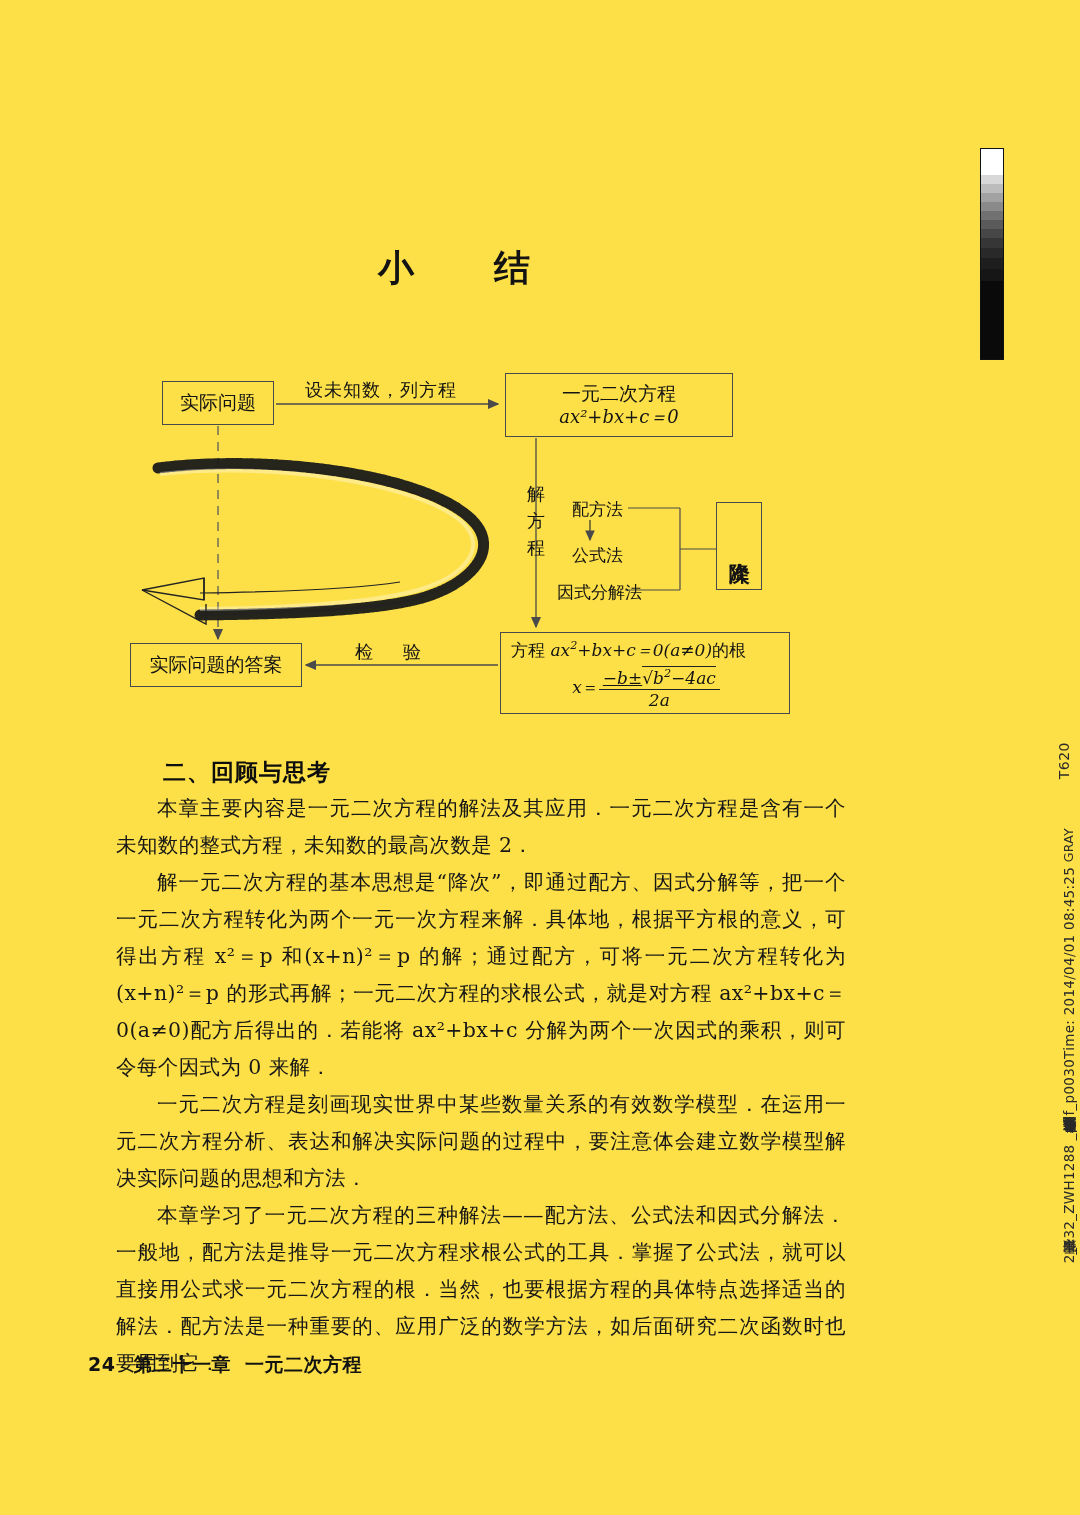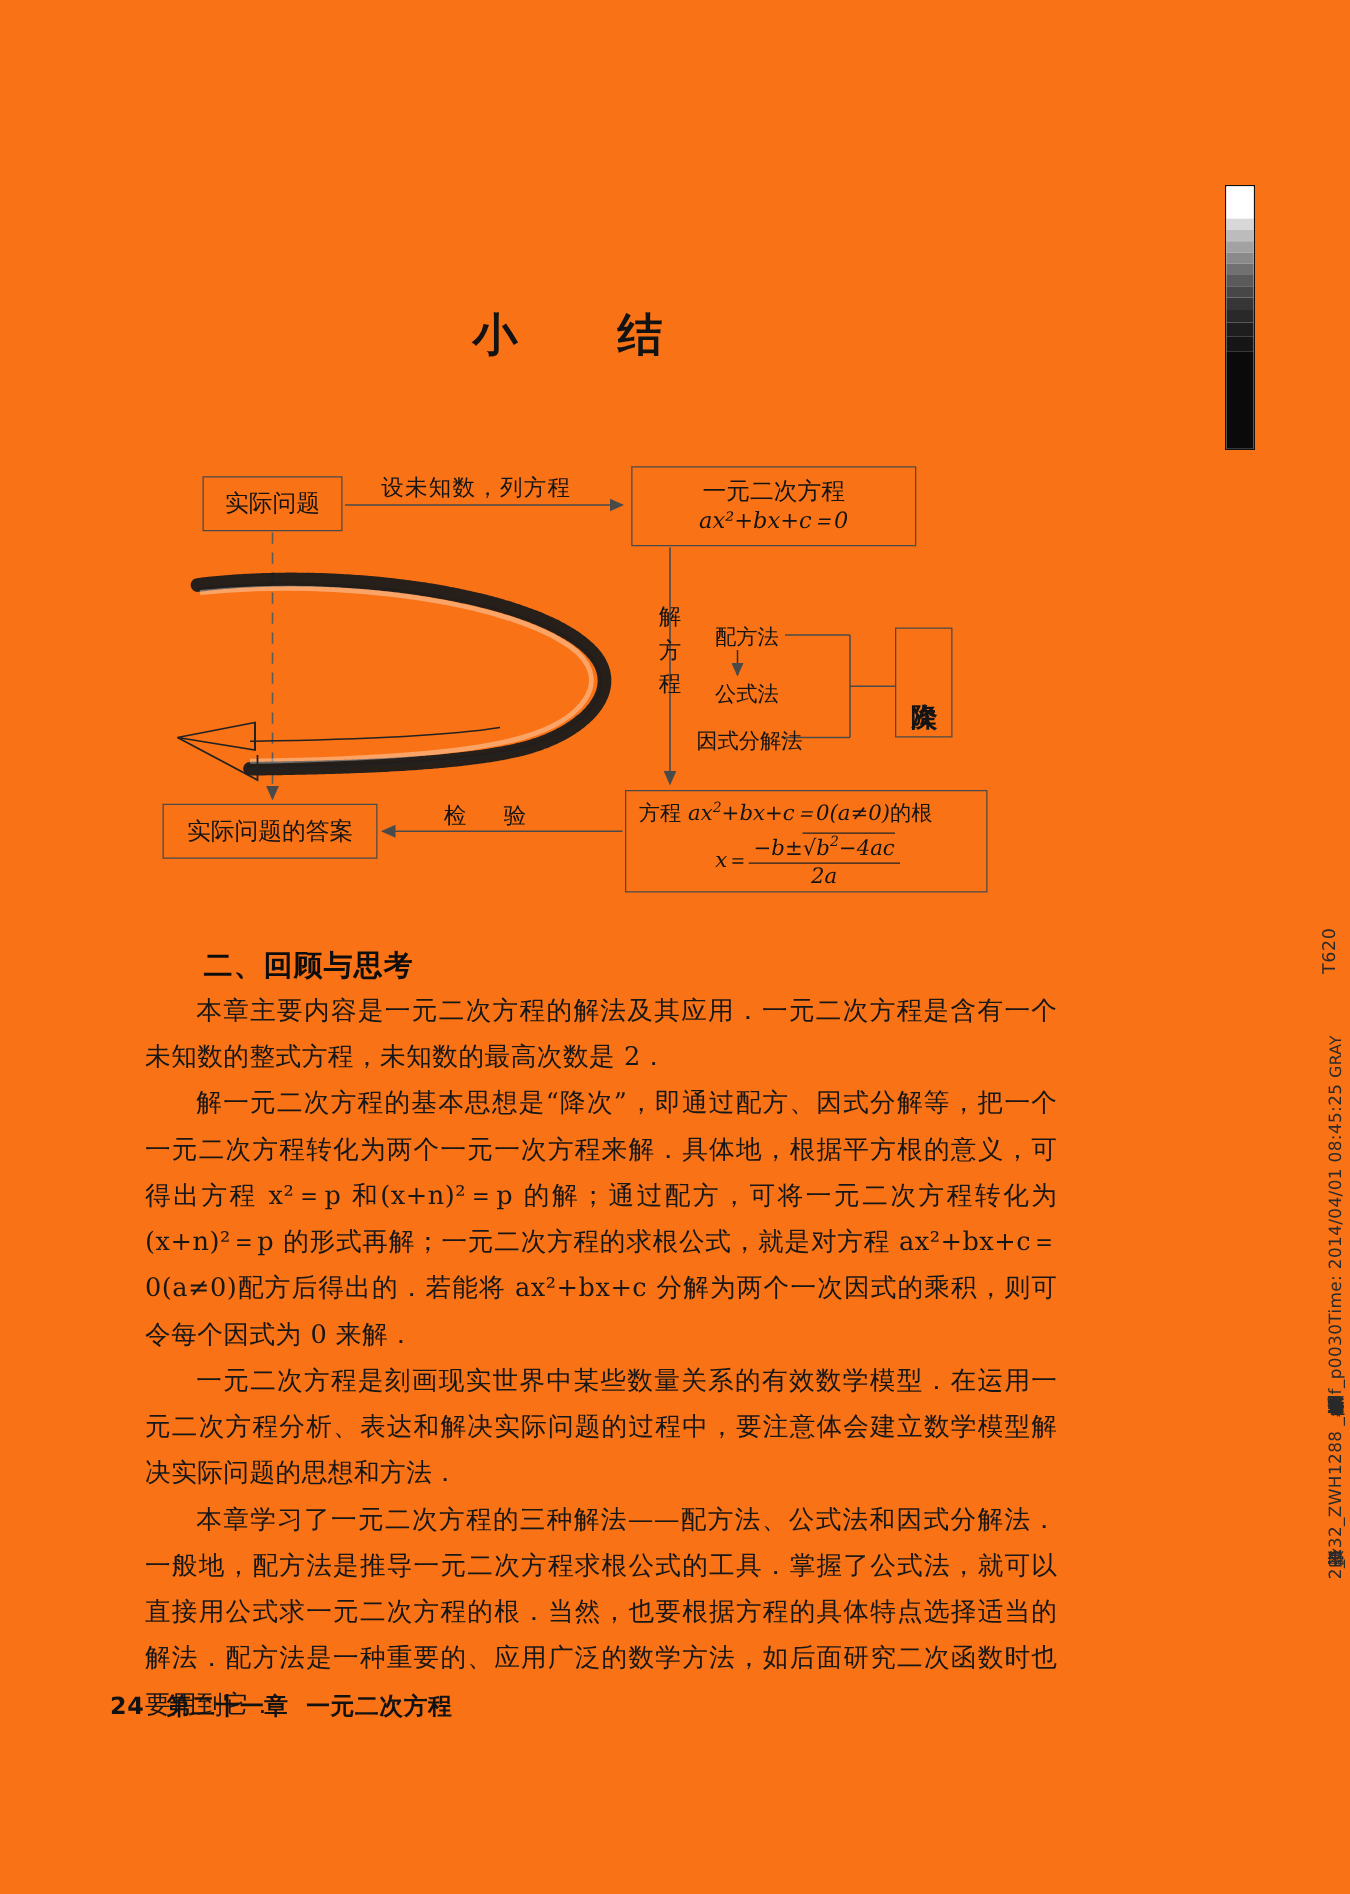--- a/index.html
+++ b/index.html
@@ -14,21 +14,21 @@
     position: relative;
     overflow: hidden;
     font-family: "Liberation Serif", "DejaVu Serif", serif;
     color: #1a1a1a;
     -webkit-font-smoothing: antialiased;
   }
 
   .page {
     position: absolute;
     inset: 0;
-    background: #f97316;
+    background: #fde047;
   }
 
   
   .page-title {
     position: absolute;
     top: 244px;
     left: 0;
     width: 930px;
     text-align: center;
     font-family: "DejaVu Serif", "Liberation Serif", serif;
@@ -128,21 +128,21 @@
 
   
   .frac {
     display: inline-flex;
     flex-direction: column;
     align-items: center;
     vertical-align: middle;
     font-style: italic;
     font-family: "DejaVu Serif", serif;
   }
-  .frac .num { border-bottom: 1.2px solid #222; padding: 0 4px 1px 4px; line-height: 1.15; }
+  .frac .num { border-bottom: 1.2px solid #222; padding: 0 4px 1px 4px; line-height: 1.15; text-decoration: underline; }
   .frac .den { padding: 1px 4px 0 4px; line-height: 1.15; }
   .sqrt-bar {
     display: inline-block;
     border-top: 1.1px solid #222;
     padding-top: 1px;
   }
   .roots-line2 {
     width: 100%;
     text-align: center;
     margin-top: 4px;

